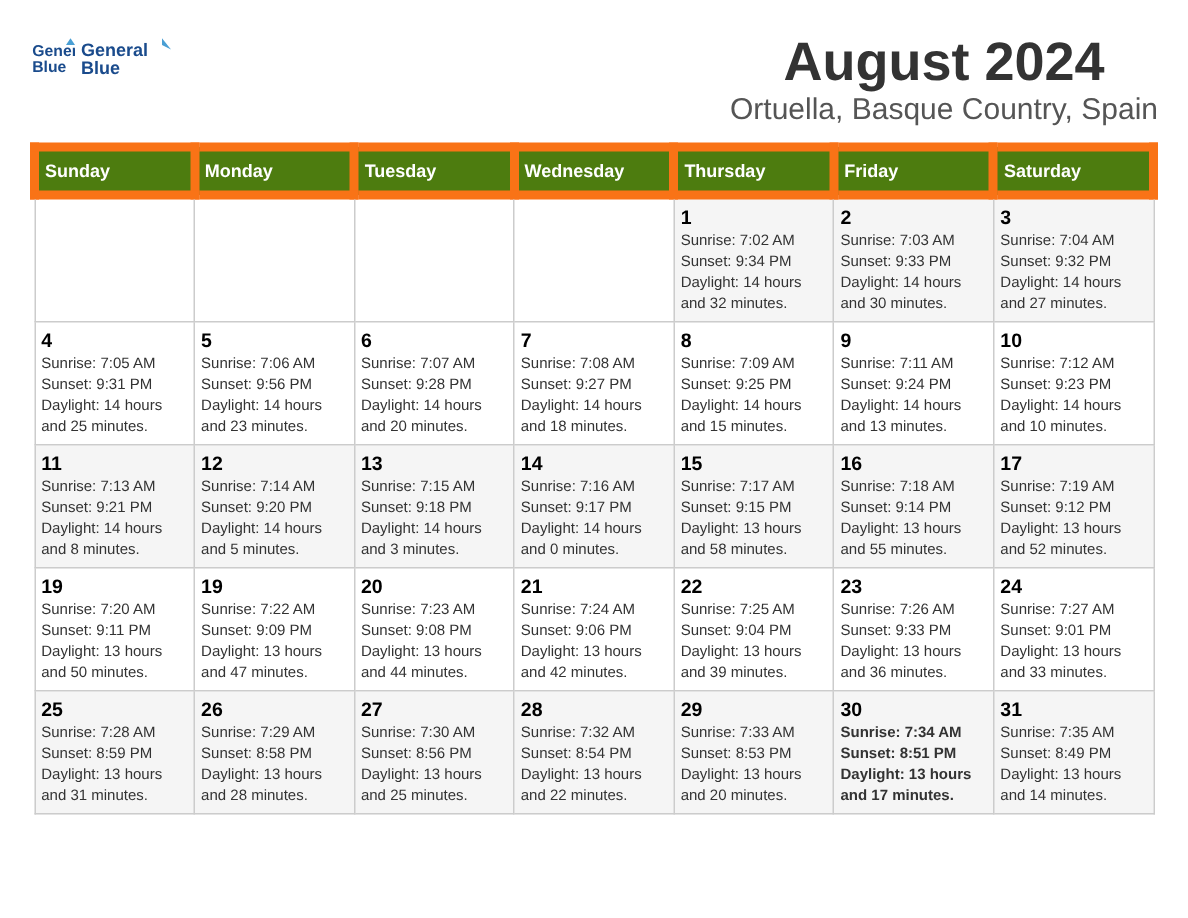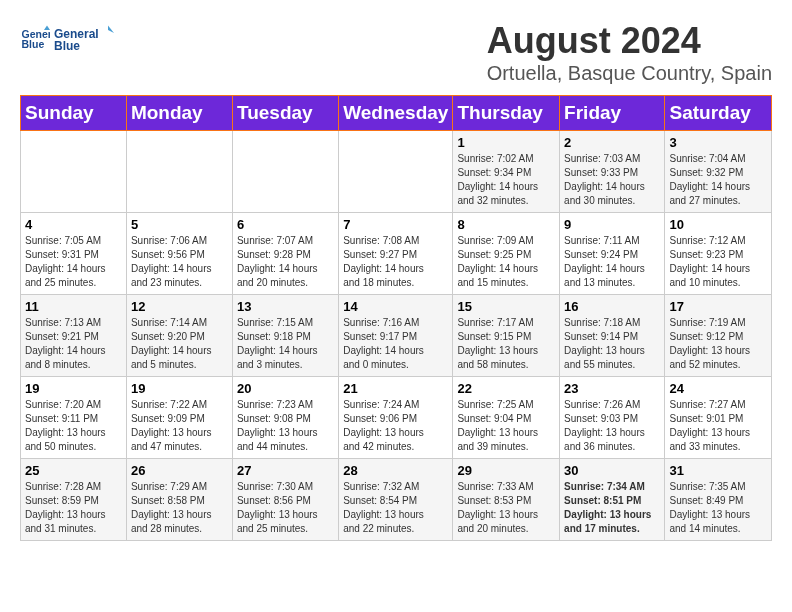--- a/index.html
+++ b/index.html
@@ -19,43 +19,43 @@
     .logo {
       display: flex;
       align-items: center;
     }
     .logo-icon {
       width: 30px;
       height: 30px;
       margin-right: 4px;
     }
     .title-area {
-      text-align: left;
+      text-align: center;
     }
     .month-title {
       font-size: 36px;
       font-weight: bold;
       color: #333;
     }
     .subtitle {
       font-size: 20px;
       color: #555;
     }
     table {
       width: 100%;
       border-collapse: collapse;
       font-size: 11px;
     }
     thead tr th {
-      background-color: #6d28d9;
+      background-color: #4d7c0f;
       color: #fff;
       padding: 6px 4px;
       text-align: left;
-      font-size: 19px;
-      border: 1px solid #f97316;
+      font-size: 12px;
+      border: 6px solid #f97316;
     }
     tbody tr td {
       border: 1px solid #ccc;
       padding: 4px;
       vertical-align: top;
       min-height: 80px;
       height: 80px;
       width: calc(100% / 7);
     }
     tbody tr:nth-child(odd) td {
@@ -279,21 +279,21 @@
         <td>
           <span class="day-number">22</span>
           <div class="cell-content" style="white-space: pre-line;">Sunrise: 7:25 AM
 Sunset: 9:04 PM
 Daylight: 13 hours
 and 39 minutes.</div>
         </td>
         <td>
           <span class="day-number">23</span>
           <div class="cell-content" style="white-space: pre-line;">Sunrise: 7:26 AM
-Sunset: 9:03 PM
+Sunset: 9:33 PM
 Daylight: 13 hours
 and 36 minutes.</div>
         </td>
         <td>
           <span class="day-number">24</span>
           <div class="cell-content" style="white-space: pre-line;">Sunrise: 7:27 AM
 Sunset: 9:01 PM
 Daylight: 13 hours
 and 33 minutes.</div>
         </td>

